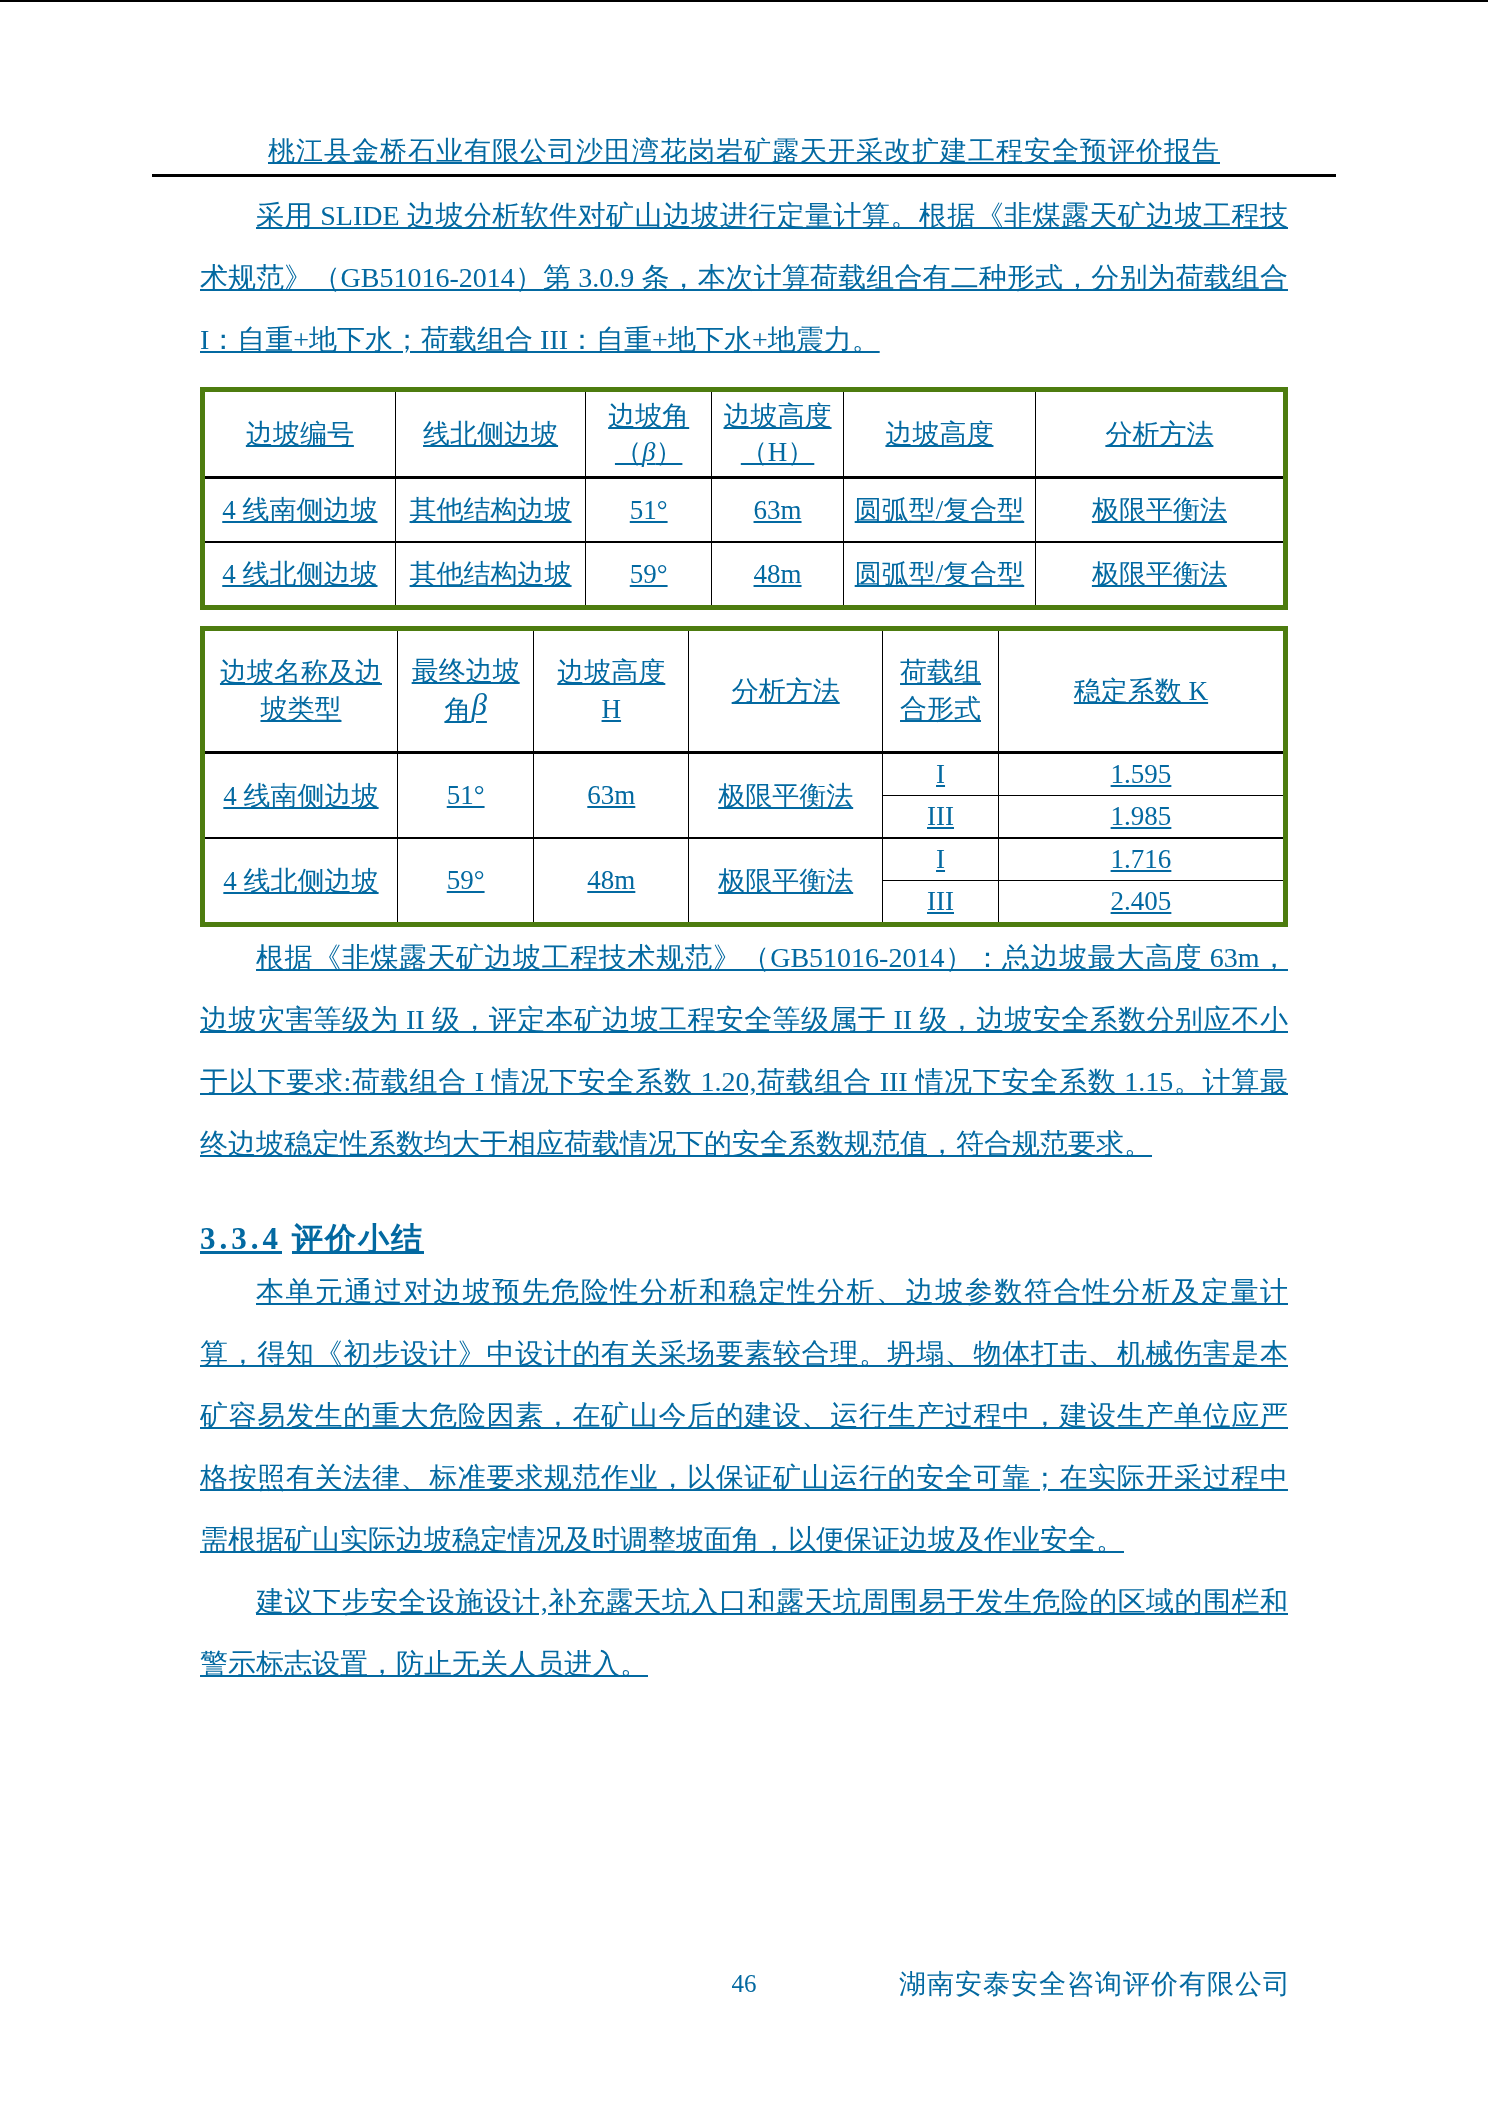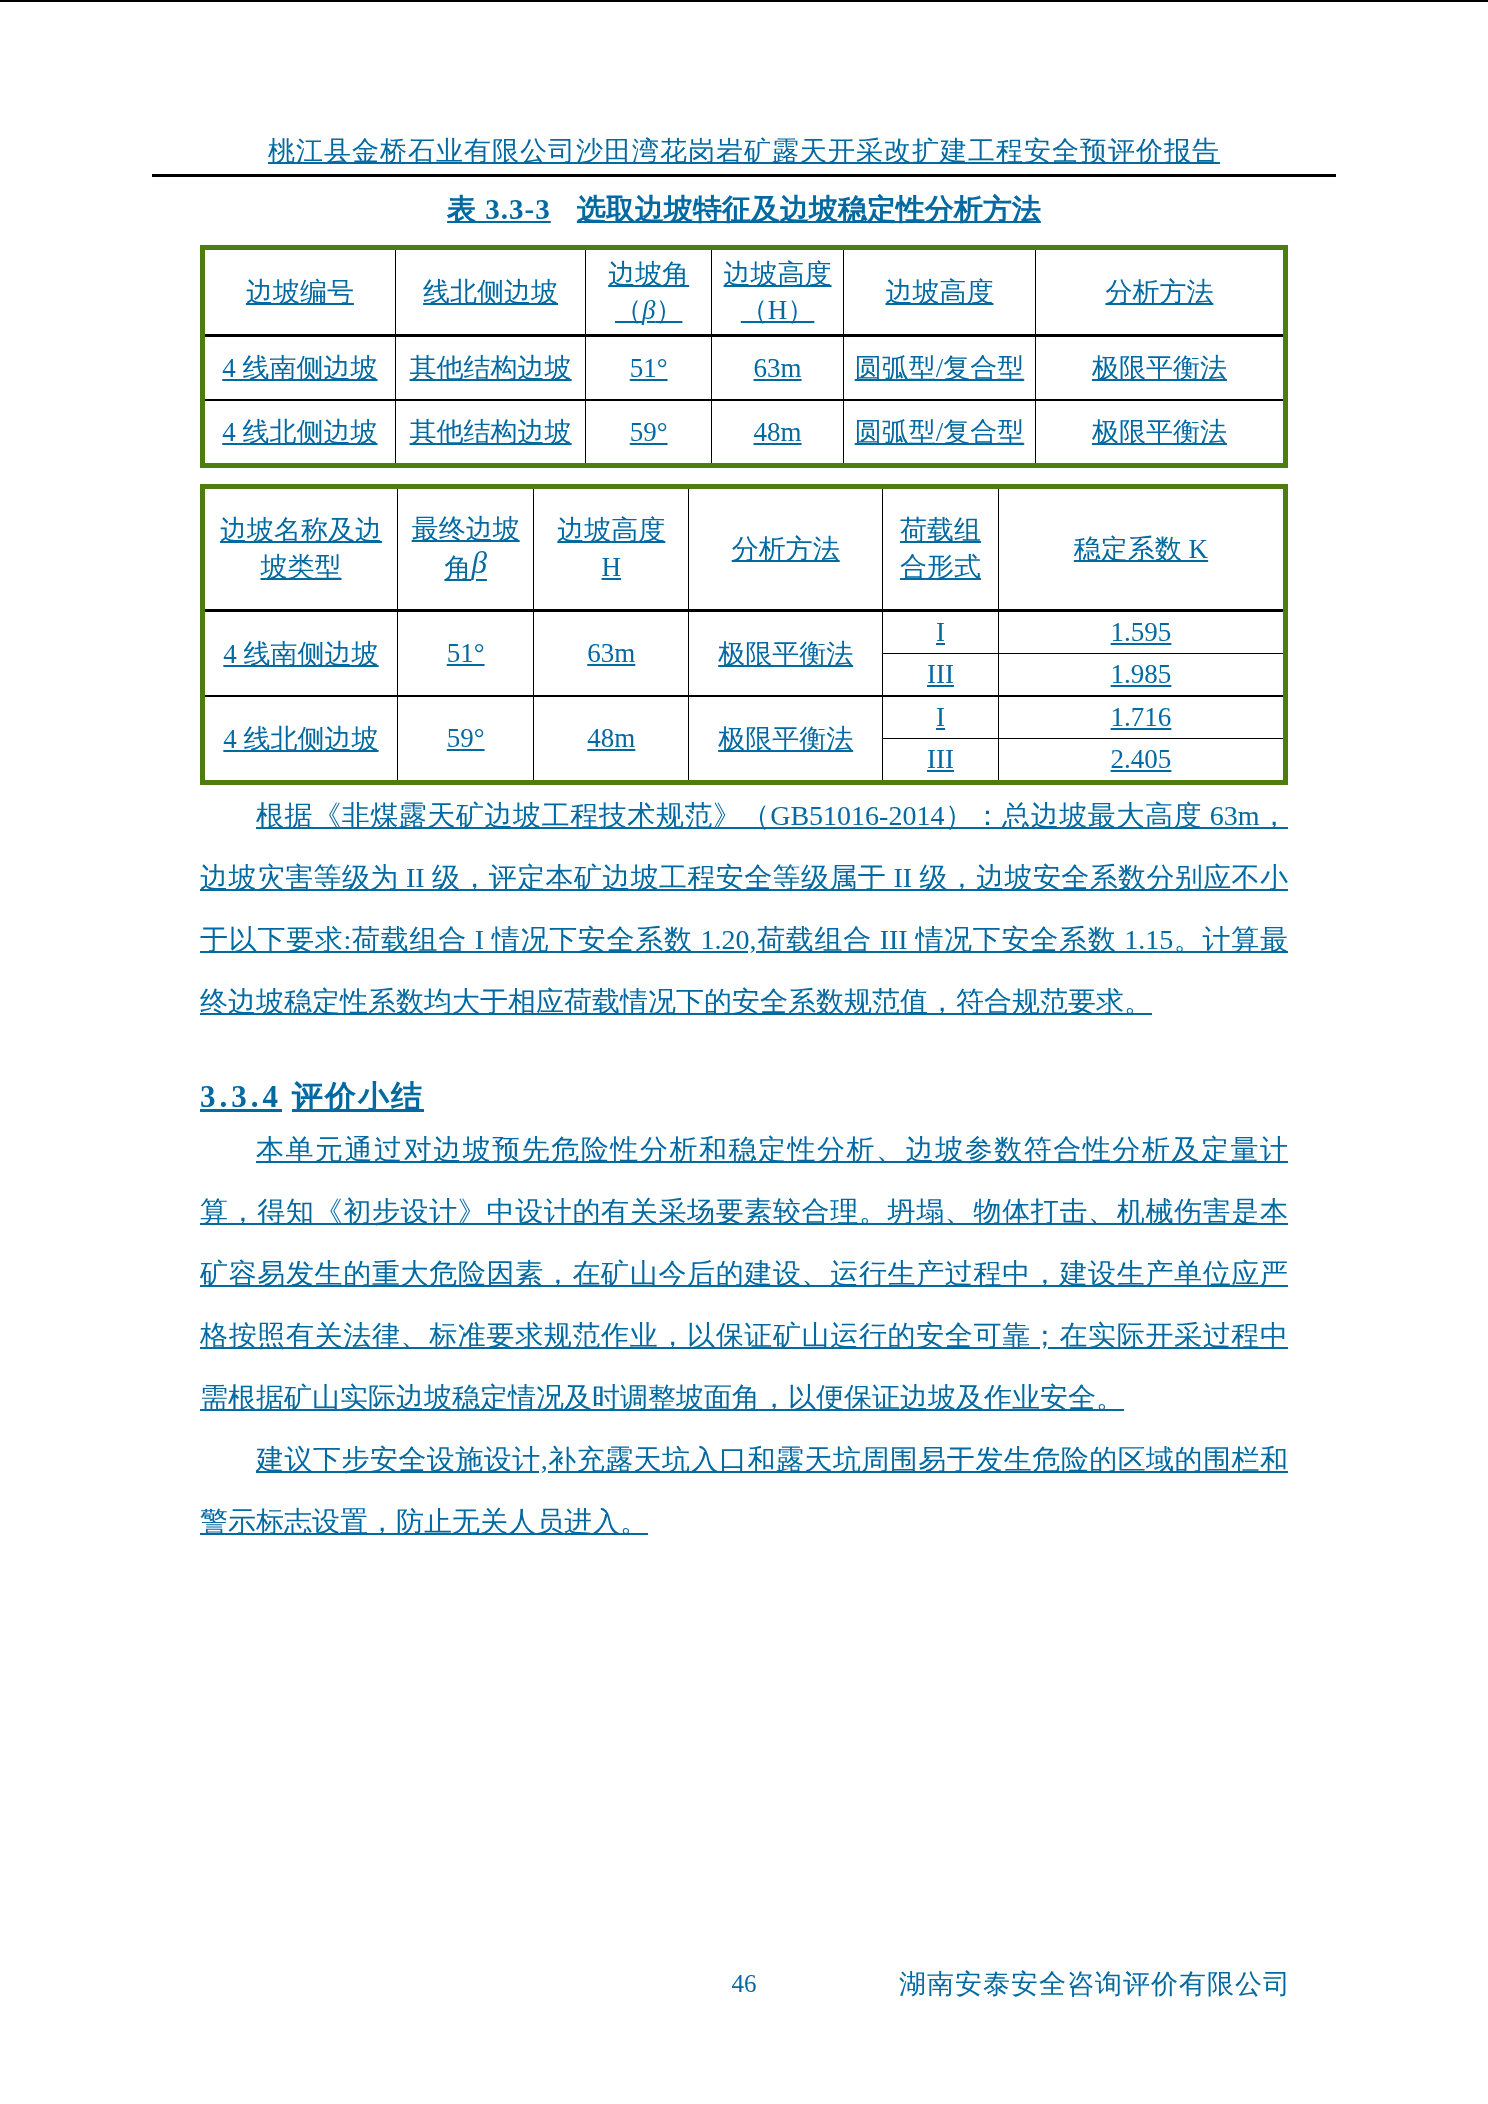--- a/index.html
+++ b/index.html
@@ -124,24 +124,22 @@
 
 <div class="page">
   <div class="top-edge"></div>
 
   <div class="content">
     <div class="doc-header">
       <div class="header-title">桃江县金桥石业有限公司沙田湾花岗岩矿露天开采改扩建工程安全预评价报告</div>
       <hr class="header-rule">
     </div>
 
-
-    <div class="table-title tt1">
-      <span class="tt-label">表 3.3-3</span><span class="tt-text">选取边坡特征及边坡稳定性分析方法</span>
-    </div>
+    <p class="body-text p1">采用 SLIDE 边坡分析软件对矿山边坡进行定量计算。根据《非煤露天矿边坡工程技术规范》（GB51016-2014）第 3.0.9 条，本次计算荷载组合有二种形式，分别为荷载组合 I：自重+地下水；荷载组合 III：自重+地下水+地震力。</p>
+
 
     <table class="doc-table t1">
       <colgroup>
         <col style="width:17.8%">
           <col style="width:17.6%">
           <col style="width:11.6%">
           <col style="width:12.2%">
           <col style="width:17.7%">
           <col style="width:23.1%">
       </colgroup>

